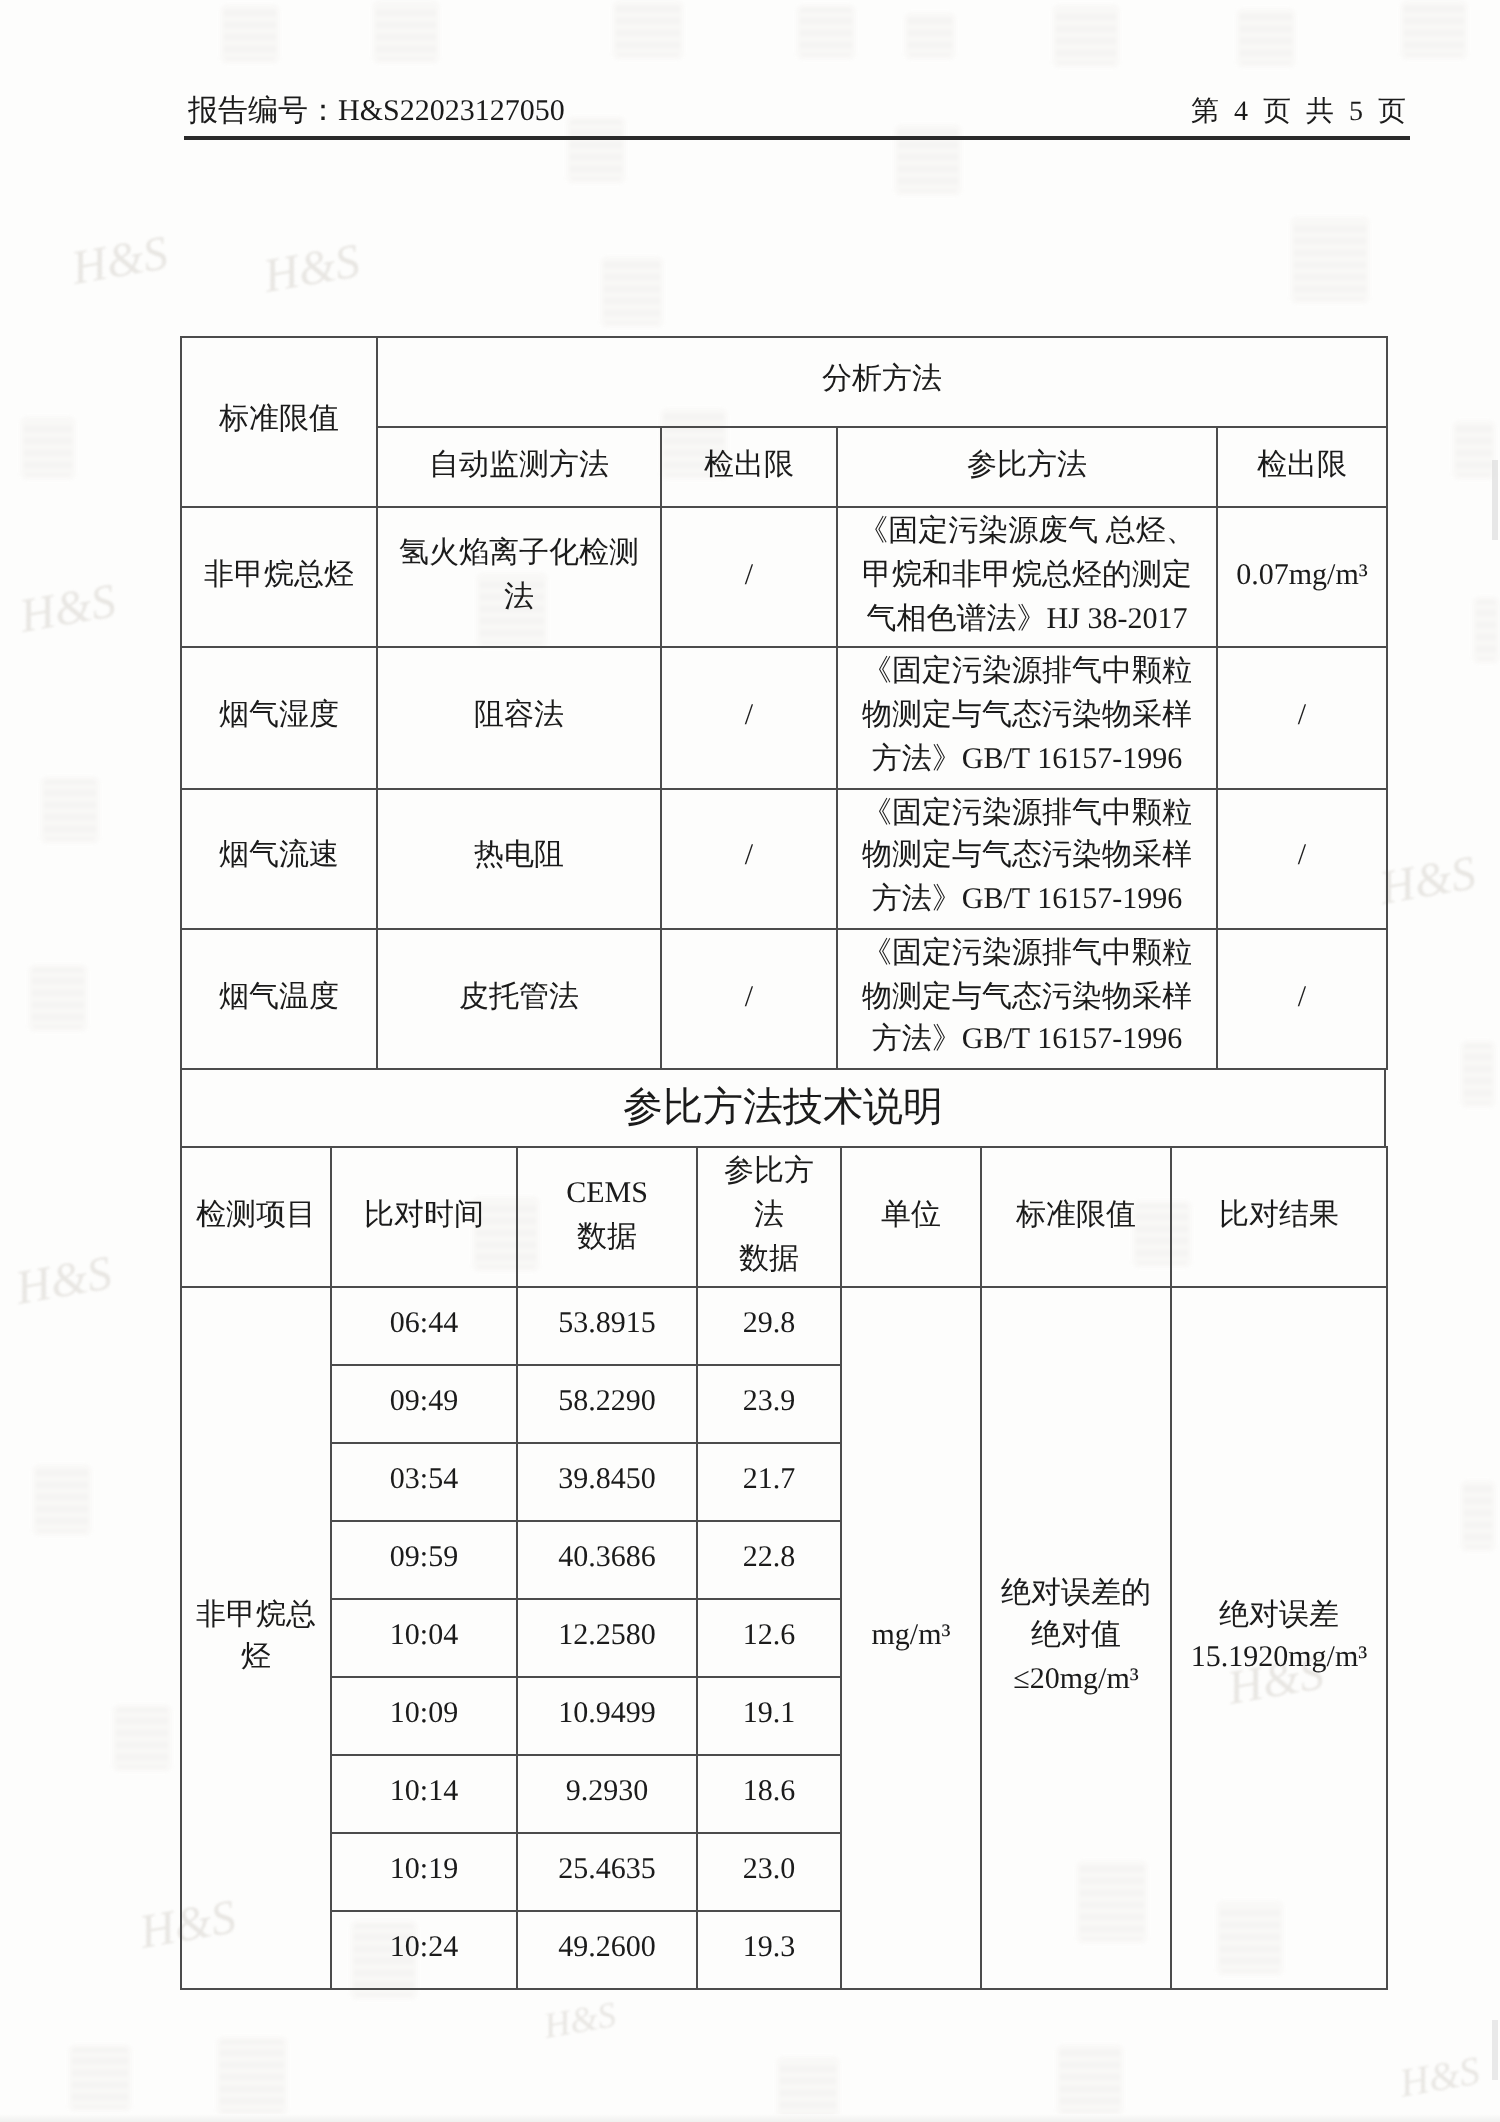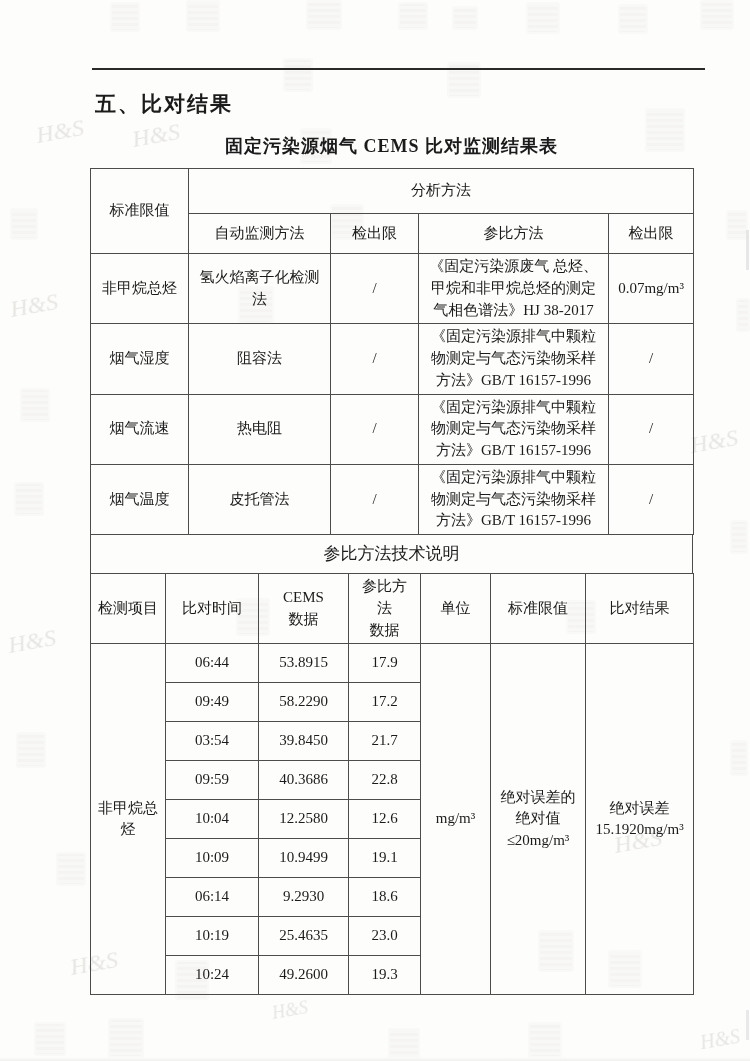--- a/index.html
+++ b/index.html
@@ -53,21 +53,21 @@
     font-size:15px;font-weight:normal;line-height:1.45;
     padding:2px 6px;white-space:pre-line;color:#1b1b1b;
     overflow:hidden;
   }
   .rh42 td,.rh42 th{height:40px;margin-top:36px;}
   .rh37 td,.rh37 th{height:35px;}
   .rh63 td{height:61px;}
   .rh60 td{height:58px;}
   .rh59 td{height:57px;}
   .rh58 td{height:56px;}
-  .band-table td{height:34px;font-size:17px;}
+  .band-table td{height:34px;font-size:20px;}
   .t2 .hdr th{height:40px;}
   .t2 .dr td{height:34px;}
 </style>
 </head>
 <body>
 
 <div class="page">
 
   <div>
     <div class="ws" style="left:110px;top:2px;width:30px;height:30px;"></div>
@@ -109,24 +109,26 @@
     <div class="ws" style="left:34px;top:1022px;width:32px;height:34px;"></div>
     <div class="ws" style="left:108px;top:1018px;width:36px;height:40px;"></div>
     <div class="ws" style="left:388px;top:1028px;width:32px;height:32px;"></div>
     <div class="ws" style="left:528px;top:1022px;width:34px;height:36px;"></div>
     <div class="wt" style="left:700px;top:1028px;font-size:20px;">H&amp;S</div>
     <div class="edge-right"></div>
     <div class="edge-right2"></div>
     <div class="edge-bottom"></div>
   </div>
 
+  <div class="page-header">
+    <span>报告编号：H&amp;S22023127050</span>
+    <span class="page-indicator">第 4 页 共 5 页</span>
+  </div>
   <div class="header-rule"></div>
 
-  <h2 class="section-title">五、比对结果</h2>
-  <h3 class="table-title">固定污染源烟气 CEMS 比对监测结果表</h3>
 
   <div class="tables">
 
     <table class="t1">
       <colgroup>
           <col style="width:98px">
           <col style="width:142px">
           <col style="width:88px">
           <col style="width:190px">
           <col style="width:85px">
@@ -200,32 +202,32 @@
         <th>参比方法
 数据</th>
         <th>单位</th>
         <th>标准限值</th>
         <th>比对结果</th>
       </tr>
       <tr class="dr">
         <td rowspan="9">非甲烷总烃</td>
         <td>06:44</td>
         <td>53.8915</td>
-        <td>17.9</td>
+        <td>29.8</td>
         <td rowspan="9">mg/m³</td>
         <td rowspan="9">绝对误差的
 绝对值
 ≤20mg/m³</td>
         <td rowspan="9">绝对误差
 15.1920mg/m³</td>
       </tr>
       <tr class="dr">
         <td>09:49</td>
         <td>58.2290</td>
-        <td>17.2</td>
+        <td>23.9</td>
       </tr>
       <tr class="dr">
         <td>03:54</td>
         <td>39.8450</td>
         <td>21.7</td>
       </tr>
       <tr class="dr">
         <td>09:59</td>
         <td>40.3686</td>
         <td>22.8</td>
@@ -234,21 +236,21 @@
         <td>10:04</td>
         <td>12.2580</td>
         <td>12.6</td>
       </tr>
       <tr class="dr">
         <td>10:09</td>
         <td>10.9499</td>
         <td>19.1</td>
       </tr>
       <tr class="dr">
-        <td>06:14</td>
+        <td>10:14</td>
         <td>9.2930</td>
         <td>18.6</td>
       </tr>
       <tr class="dr">
         <td>10:19</td>
         <td>25.4635</td>
         <td>23.0</td>
       </tr>
       <tr class="dr">
         <td>10:24</td>

